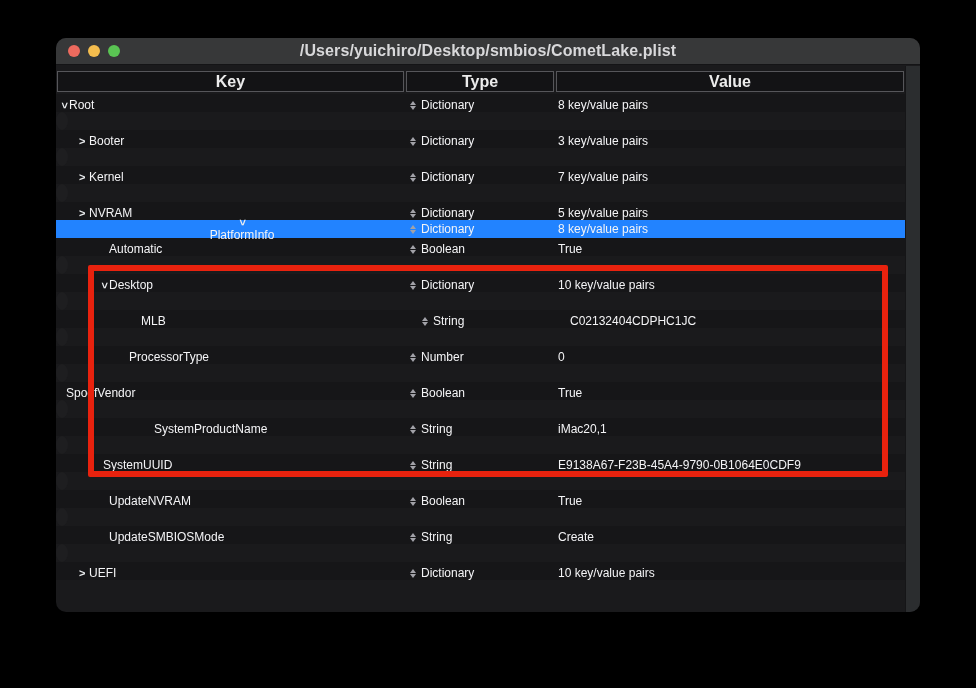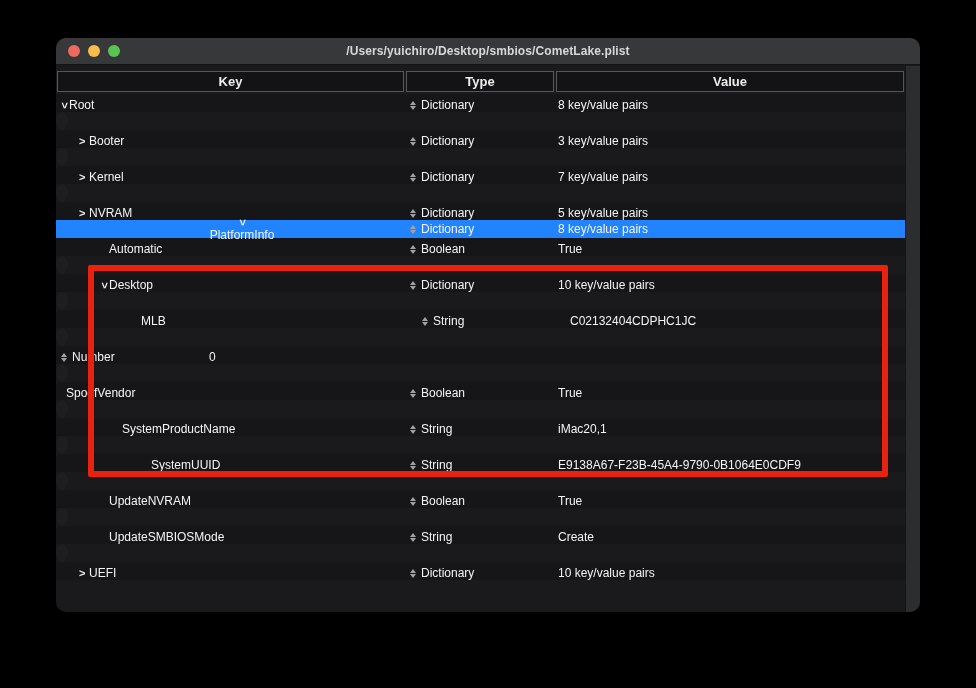--- a/index.html
+++ b/index.html
@@ -11,34 +11,34 @@
   }
 
   
   .titlebar {
     position:relative; height:27px; background:#373839;
     border-bottom:1px solid #141416;
     display:flex; align-items:center; justify-content:center;
   }
   .lights { position:absolute; left:12px; top:0; height:100%; display:flex; align-items:center; gap:8px; }
   .light { width:12px; height:12px; border-radius:50%; display:inline-block; }
-  .title { font-size:12px; font-weight:700; color:#d8d8da; letter-spacing:.1px; }
+  .title { font-size:16px; font-weight:700; color:#d8d8da; letter-spacing:.1px; }
 
   
   .scrollbar {
     position:absolute; top:28px; right:0; bottom:0; width:15px;
     background:#2b2d2f; border-left:1px solid #151517;
   }
 
   
   .content { position:absolute; left:0; top:28px; right:15px; bottom:0; }
   .header { display:flex; gap:2px; margin:5px 0 2px 0; height:21px; padding:0 1px; }
   .hcell {
     border:1px solid #56565a; background:#131315; color:#ececec;
-    font-size:13px; font-weight:700; display:flex; align-items:center; justify-content:center;
+    font-size:16px; font-weight:700; display:flex; align-items:center; justify-content:center;
   }
   .hcell.key   { width:347px; }
   .hcell.type  { width:148px; }
   .hcell.value { flex:1; }
 
   
   .rows { width:100%; }
   .row { display:flex; height:18px; align-items:center; font-size:12px; color:#f4f4f6; }
   .row.dark  { background:#161618;align-items:flex-end; }
   .row.light { background:#1e1e20; }
@@ -227,20 +227,24 @@
           <div class="cell-value">C02132404CDPHC1JC</div>
         </div>
         <div class="row light">
           <div class="cell-key" style="padding-left: 63px;">
             <span class="chev"></span>
           </div>
           <div class="cell-type"></div>
           <div class="cell-value">False</div>
         </div>
         <div class="row dark">
+          <div class="cell-key" style="padding-left: 63px;">
+            <span class="chev"></span>
+            <span>ProcessorType</span>
+          </div>
           <div class="cell-type">
             <span class="popup-icon">
               <i class="up"></i>
               <i class="down"></i>
             </span>
             <span>Number</span>
           </div>
           <div class="cell-value">0</div>
         </div>
         <div class="row light">
@@ -265,42 +269,42 @@
           <div class="cell-value">True</div>
         </div>
         <div class="row light">
           <div class="cell-key" style="padding-left: 63px;">
             <span class="chev"></span>
           </div>
           <div class="cell-type"></div>
           <div class="cell-value">Auto</div>
         </div>
         <div class="row dark">
-          <div class="cell-key" style="padding-left: 56px;">
+          <div class="cell-key" style="padding-left: 88px;">
             <span class="chev"></span>
             <span>SystemProductName</span>
           </div>
           <div class="cell-type">
             <span class="popup-icon">
               <i class="up"></i>
               <i class="down"></i>
             </span>
             <span>String</span>
           </div>
           <div class="cell-value">iMac20,1</div>
         </div>
         <div class="row light">
           <div class="cell-key" style="padding-left: 63px;">
             <span class="chev"></span>
           </div>
           <div class="cell-type"></div>
           <div class="cell-value">C02G6JYXPN5T</div>
         </div>
         <div class="row dark">
-          <div class="cell-key" style="padding-left: 85px; margin-top: 28px;">
+          <div class="cell-key" style="padding-left: 37px; margin-top: 28px;">
             <span class="chev"></span>
             <span>SystemUUID</span>
           </div>
           <div class="cell-type">
             <span class="popup-icon">
               <i class="up"></i>
               <i class="down"></i>
             </span>
             <span>String</span>
           </div>

